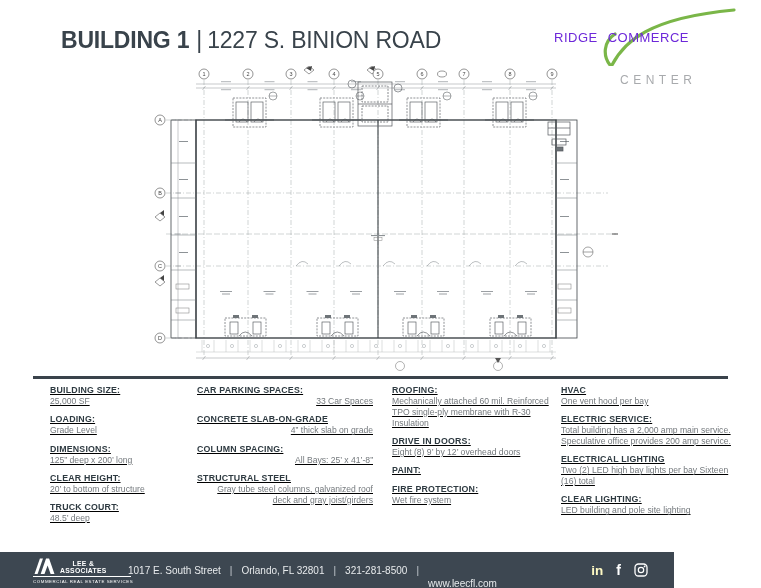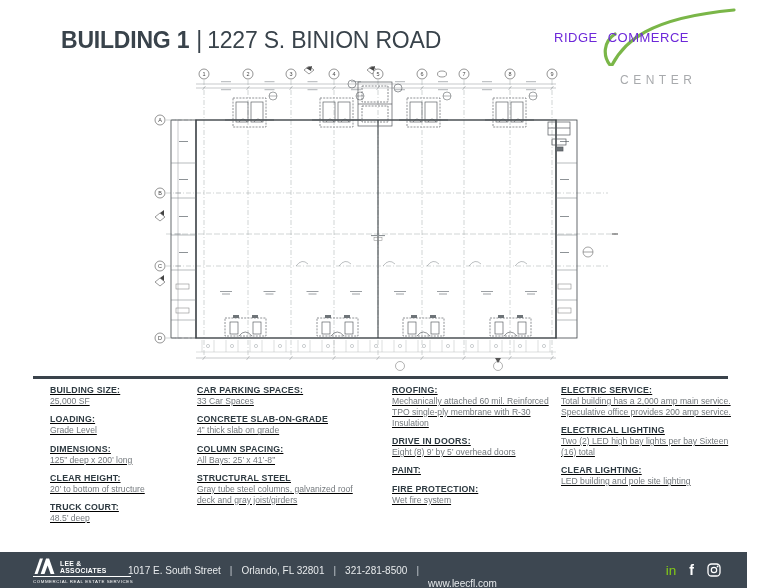--- a/index.html
+++ b/index.html
@@ -23,41 +23,41 @@
   .plan{position:absolute;left:146px;top:66px;width:484px;height:308px;}
 
   
   .divider{position:absolute;left:33px;top:376px;width:695px;height:3px;background:#3a434b;}
 
   
   .specs{position:absolute;left:50px;top:385px;display:flex;}
   .spec-col{flex:0 0 auto;text-decoration:underline;}
   .spec-col:nth-child(1){width:147px;}
   .spec-col:nth-child(2){width:195px;padding-right:0;}
-  .spec-col:nth-child(2) .spec-value{max-width:176px;}
+  .spec-col:nth-child(2) .spec-value{max-width:176px;text-align:right;}
   .spec-col:nth-child(3){width:169px;}
   .spec-col:nth-child(4){width:172px;}
   .spec-item{margin-bottom:7.5px;}
   .spec-label{font-size:8.8px;font-weight:700;color:#2e3a41;line-height:11px;letter-spacing:0.2px;}
   .spec-value{font-size:8.6px;color:#73787c;line-height:10.8px;}
 
   
-  .footer{position:absolute;left:0;top:552px;width:747px;height:36px;background:#3d4751;}
+  .footer{position:absolute;left:0;top:552px;width:674px;height:36px;background:#3d4751;text-align:center;}
   .la-logo{position:absolute;left:33px;top:5px;width:100px;}
   .la-mark-row{display:flex;align-items:flex-end;}
   .la-text{margin-left:4px;color:#fff;font-weight:700;font-size:6.8px;line-height:7.2px;letter-spacing:0.3px;}
   .la-rule{height:1px;background:#fff;margin-top:2px;width:98px;}
   .la-tag{color:#fff;font-size:4.4px;letter-spacing:0.55px;margin-top:1.5px;white-space:nowrap;}
   .footer-text{position:absolute;left:128px;top:0;height:36px;display:flex;align-items:center;
                font-size:10px;color:#e7eaec;}
   .footer-text .item{white-space:nowrap;}
   .footer-text .sep{margin:0 9px;color:#c6cbd0;}
   .footer-text .link{text-decoration:underline;cursor:pointer;margin-top:26px;}
   .social{position:absolute;right:26px;top:0;height:36px;display:flex;align-items:center;gap:13px;}
-  .soc-li{color:#84cc16;font-weight:400;font-size:13.5px;cursor:pointer;}
+  .soc-li{color:#fef9c3;font-weight:700;font-size:13.5px;cursor:pointer;}
   .soc-fb{color:#fff;font-weight:700;font-size:14px;cursor:pointer;}
   .soc-ig{cursor:pointer;display:flex;align-items:center;}
 </style>
 </head>
 <body>
 
 <div class="page">
 
   <div class="title">
     <span class="b">BUILDING 1</span><span class="sep">|</span><span class="addr">1227 S. BINION ROAD</span>
@@ -466,31 +466,35 @@
           <div class="spec-value">Gray tube steel columns, galvanized roof deck and gray joist/girders</div>
         </div>
       </div>
       <div class="spec-col">
         <div class="spec-item">
           <div class="spec-label">ROOFING:</div>
           <div class="spec-value">Mechanically attached 60 mil. Reinforced TPO single-ply membrane with R-30 Insulation</div>
         </div>
         <div class="spec-item">
           <div class="spec-label">DRIVE IN DOORS:</div>
-          <div class="spec-value">Eight (8) 9’ by 5’ overhead doors</div>
+          <div class="spec-value">Eight (8) 9’ by 12’ overhead doors</div>
         </div>
         <div class="spec-item">
           <div class="spec-label">PAINT:</div>
         </div>
         <div class="spec-item">
           <div class="spec-label">FIRE PROTECTION:</div>
           <div class="spec-value">Wet fire system</div>
         </div>
       </div>
       <div class="spec-col">
+        <div class="spec-item">
+          <div class="spec-label">HVAC</div>
+          <div class="spec-value">One vent hood per bay</div>
+        </div>
         <div class="spec-item">
           <div class="spec-label">ELECTRIC SERVICE:</div>
           <div class="spec-value">Total building has a 2,000 amp main service. Speculative office provides 200 amp service.</div>
         </div>
         <div class="spec-item">
           <div class="spec-label">ELECTRICAL LIGHTING</div>
           <div class="spec-value">Two (2) LED high bay lights per bay Sixteen (16) total</div>
         </div>
         <div class="spec-item">
           <div class="spec-label">CLEAR LIGHTING:</div>

